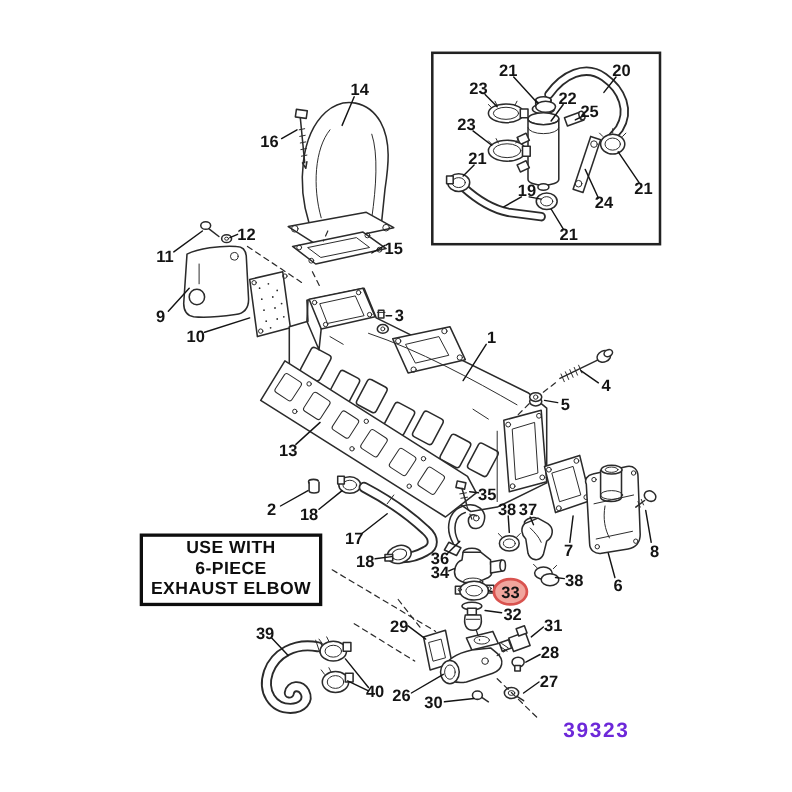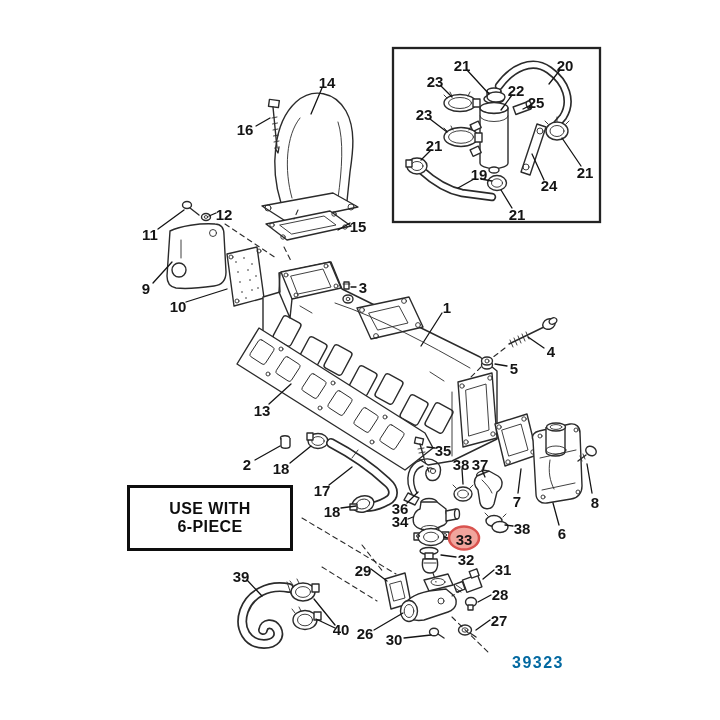--- a/index.html
+++ b/index.html
@@ -14,22 +14,22 @@
   .ti{fill:none;stroke:#ffffff;stroke-width:6.6;stroke-linecap:round}
   .so{fill:none;stroke:#2b2b2b;stroke-width:8.5;stroke-linecap:round}
   .si{fill:none;stroke:#ffffff;stroke-width:5.2;stroke-linecap:round}
   text.callout{font-family:"Liberation Sans",sans-serif;font-weight:bold;font-size:15px;
        fill:#141414;text-anchor:middle}
   .leader{stroke:#141414;stroke-width:1.3;stroke-linecap:round}
   .notebox{position:absolute;left:127px;top:485px;width:166px;height:66px;border:3px solid #0e0e0e;
        box-sizing:border-box;display:flex;flex-direction:column;align-items:center;justify-content:center;
        font-weight:bold;font-size:16px;line-height:1.15;color:#0e0e0e;text-align:center;letter-spacing:.4px;
        background:#fff}
-  .partnum{position:absolute;left:512px;top:654px;font-weight:bold;font-size:16px;
-       letter-spacing:1.5px;color:#0369a1}
+  .partnum{position:absolute;left:512px;top:654px;font-weight:bold;font-size:19px;
+       letter-spacing:1.5px;color:#6d28d9}
 </style>
 </head>
 <body>
 
 <svg width="720" height="720" viewBox="0 0 720 720">
 
   <g>
     <rect x="393" y="48" width="207" height="174" fill="none" stroke="#222" stroke-width="2.3"></rect>
 
     <g>
@@ -483,15 +483,16 @@
       <line x1="544" y1="180" x2="532" y2="154" class="leader"></line>
       <text x="549" y="185" class="callout" dominant-baseline="central">24</text>
       <line x1="512" y1="208" x2="501" y2="190" class="leader"></line>
       <text x="517" y="214" class="callout" dominant-baseline="central">21</text>
     </g>
 </svg>
 
 <div class="notebox">
   <div>USE WITH</div>
   <div>6-PIECE</div>
+  <div>EXHAUST ELBOW</div>
 </div>
 
 <div class="partnum">39323</div>
 
 </body></html>

